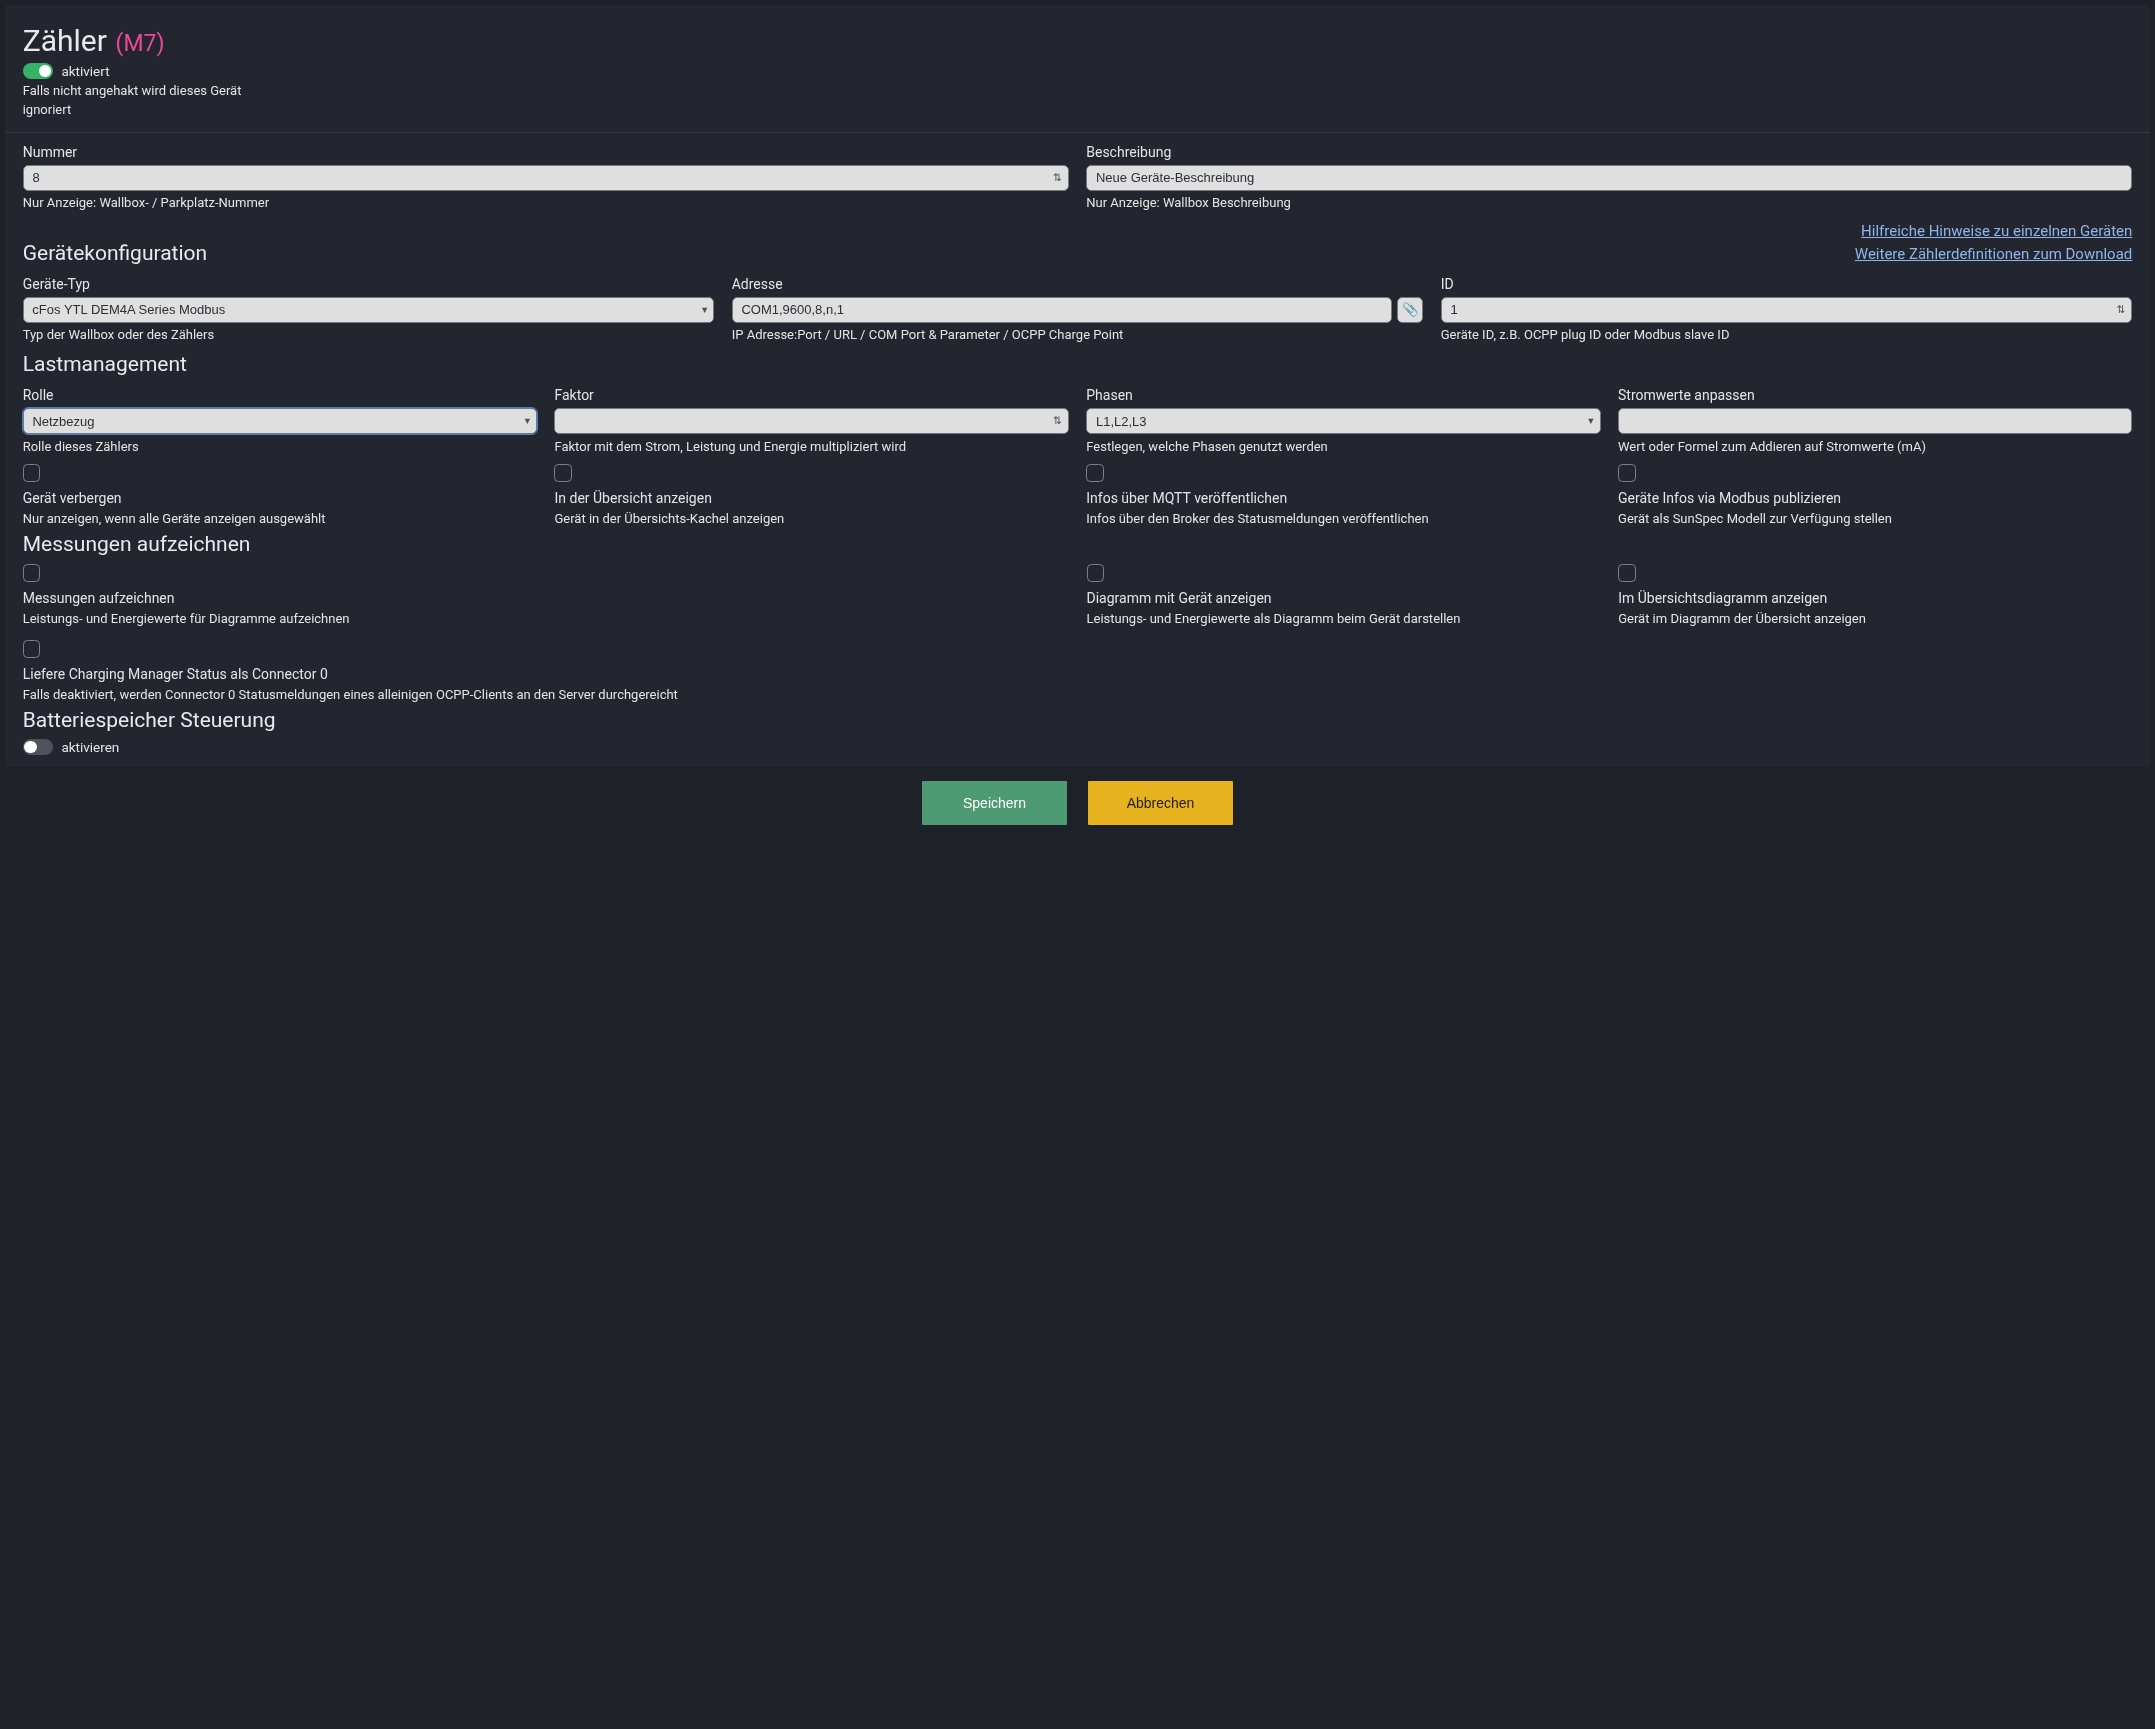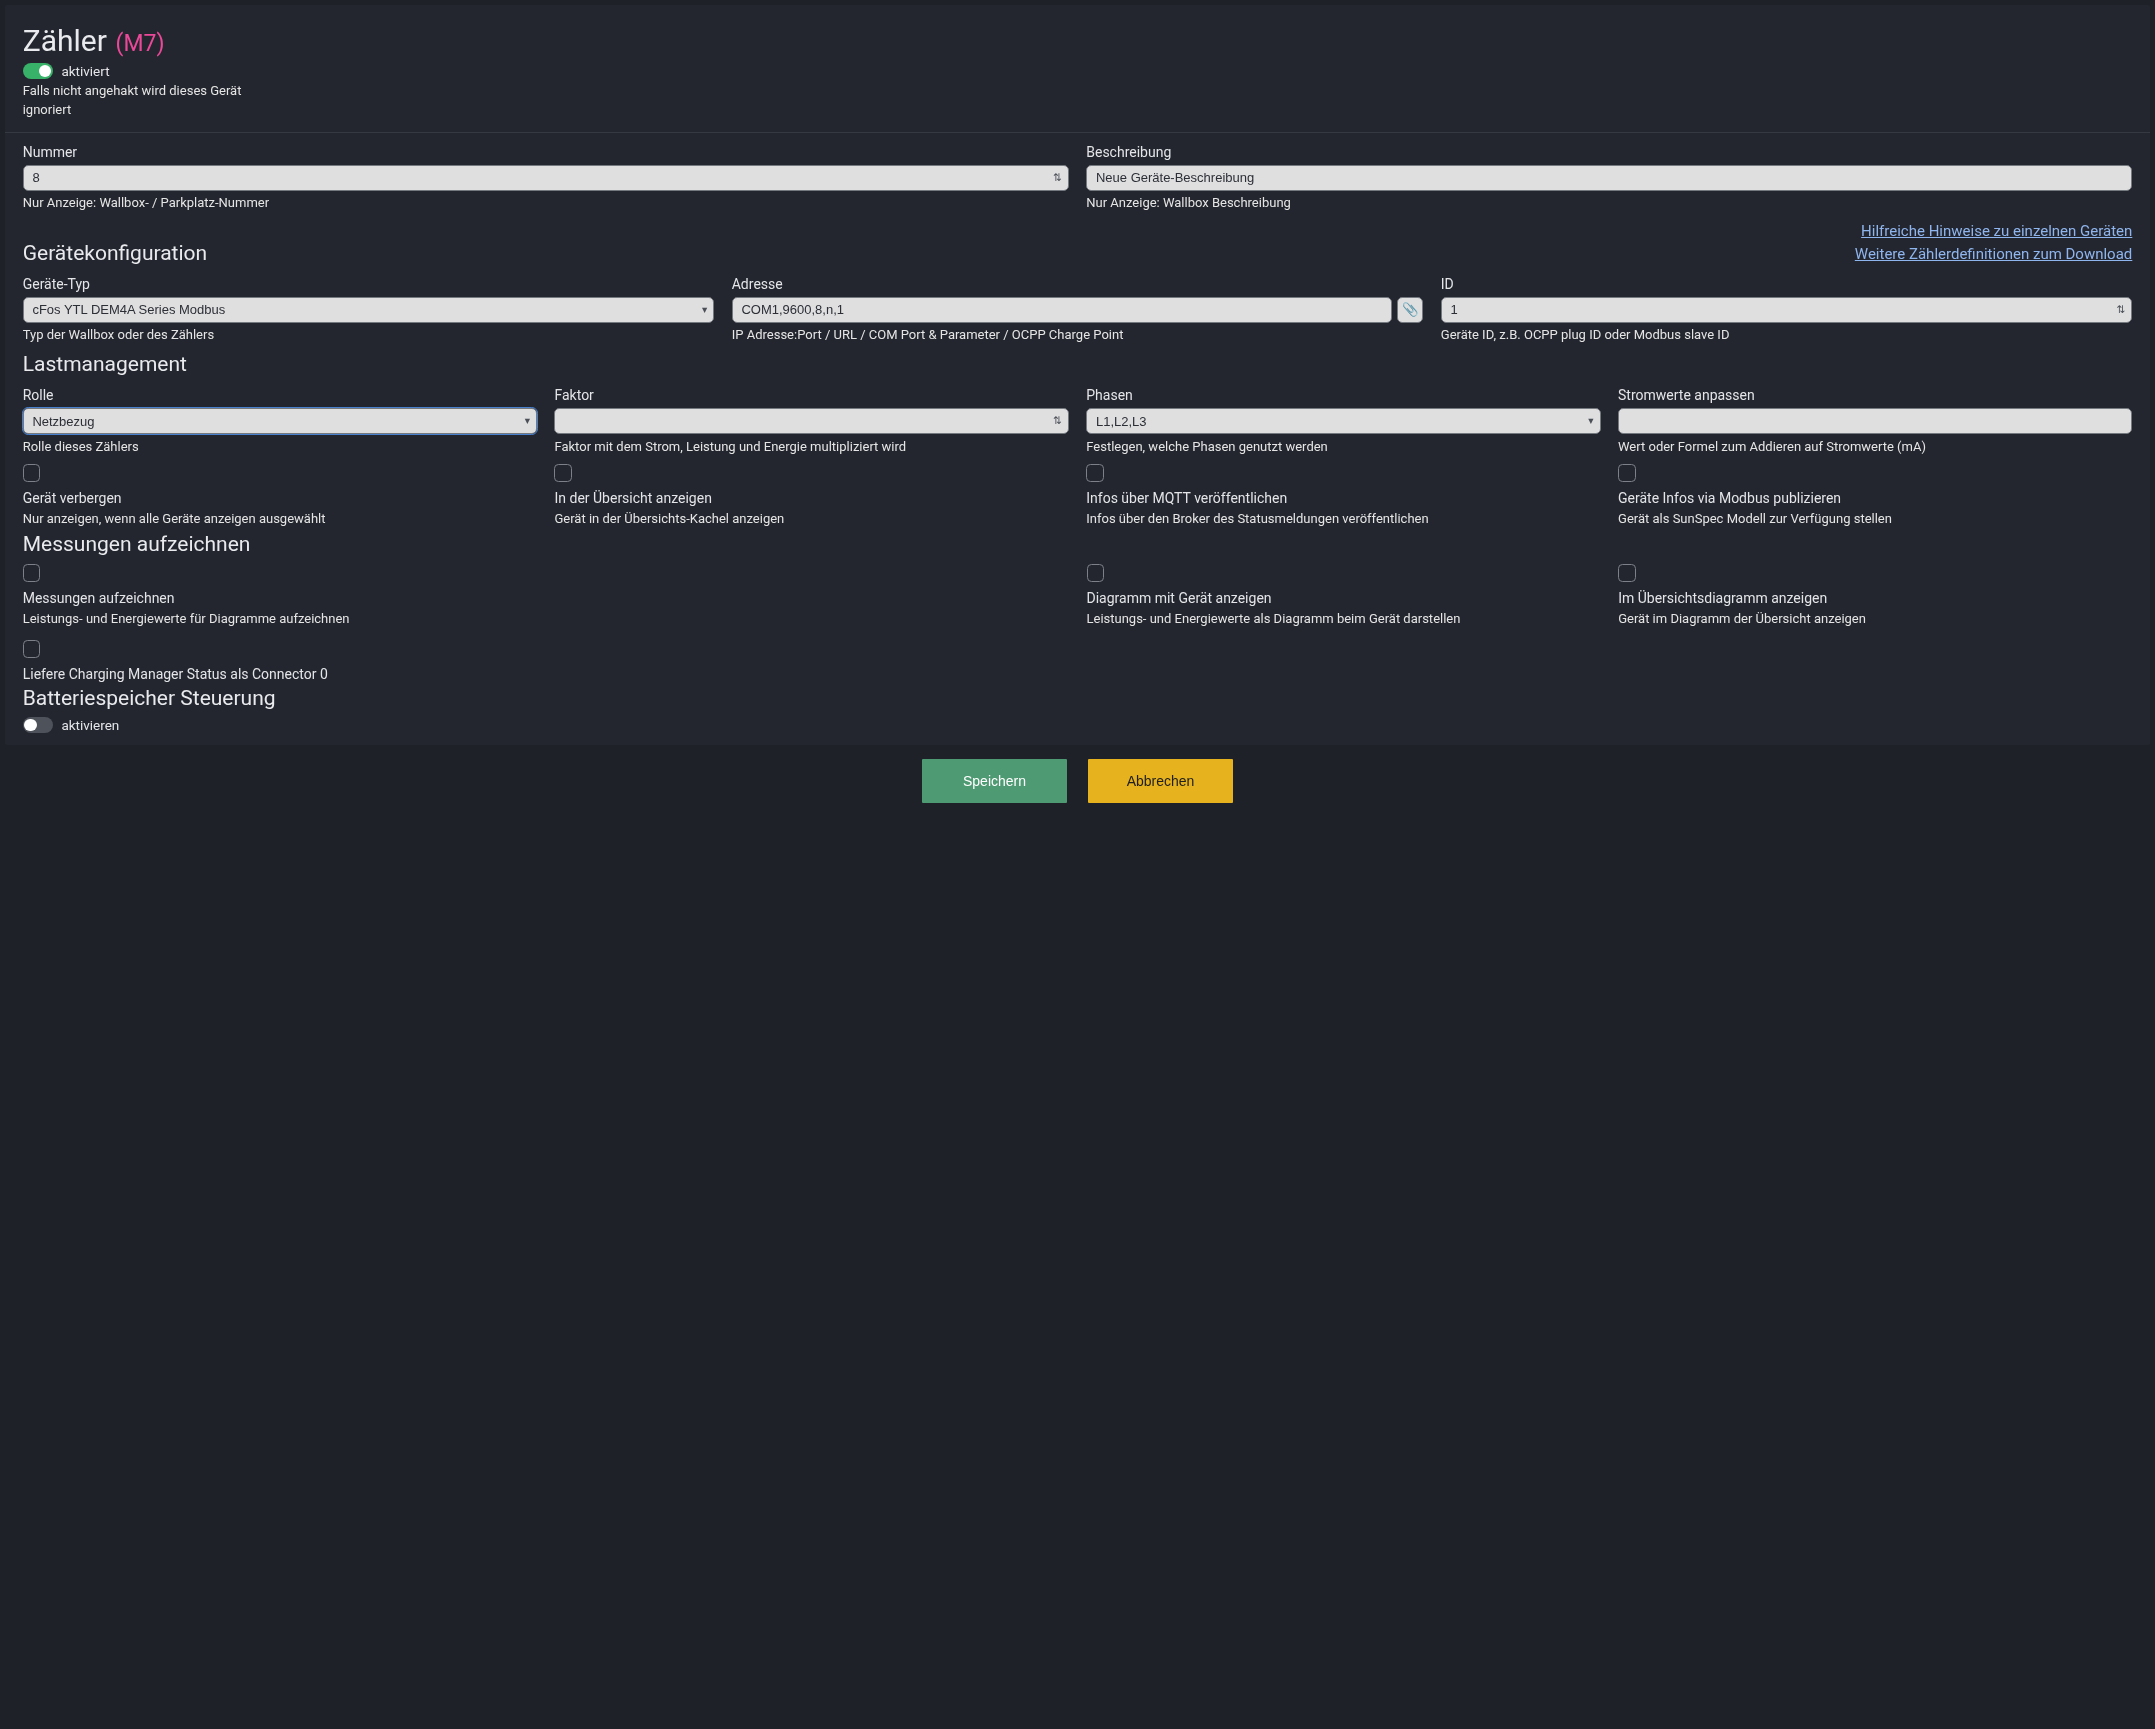--- a/index.html
+++ b/index.html
@@ -16,21 +16,21 @@
     padding: 17.5px 17.5px 12.2px 17.5px;
   }
   .title-line { display:flex; align-items:baseline; gap:8.7px; }
   .title-main { font-size: 30px; font-weight: 400; color:#e9eaee; }
   .title-sub  { font-size: 23px; color:#ec4899; }
   .toggle-row { display:flex; align-items:center; gap:8.7px; margin-top:5.2px; }
   .help { color:#e5e5e5; font-size:13px; margin-top:3.5px; max-width:262px; line-height:1.45; }
   .help.wide { max-width:none; }
   .section-title { font-size:21px; font-weight:400; color:#e9eaee; margin-top:5.2px; }
   hr.sep { border:0; border-top:0.9px solid #353942; margin:12.2px -17.5px 10.5px -17.5px; }
-  .row { display:flex; gap:17.5px; flex-wrap:wrap; }
+  .row { display:flex; gap:17.5px; flex-wrap:wrap;justify-content:flex-end; }
   .col { flex:1 1 236px; min-width:227px; }
   .col4 { flex:1 1 227px; min-width:210px; }
   .field-label { font-size:14px; color:#e4e5e9; margin-bottom:5.2px; display:block; }
   .input, .select {
     width:100%; height:26px; border-radius:5.2px; border:0.9px solid #74787f;
     background:#dfdfe0; color:#2c2f36; padding:0 8.7px; font-size:13px;
     appearance:none;
   }
   .input::placeholder { color:#6a6e76; }
   .numwrap, .selwrap { position:relative; }
@@ -243,20 +243,21 @@
       </div>
       <div class="help wide mt4">Gerät im Diagramm der Übersicht anzeigen</div>
     </div>
   </div>
 
   <div class="mt12" style="max-width:50%;">
     <div class="checkbox-row">
       <div class="checkbox"></div>
       <span class="check-label">Liefere Charging Manager Status als Connector 0</span>
     </div>
+    <div class="help wide mt4">Falls deaktiviert, werden Connector 0 Statusmeldungen eines alleinigen OCPP-Clients an den Server durchgereicht</div>
   </div>
 
   <div class="section-title mt4">Batteriespeicher Steuerung</div>
   <div class="toggle-row mt8">
     <div class="toggle off">
         <div class="knob"></div>
       </div>
     <span>aktivieren</span>
   </div>
 

